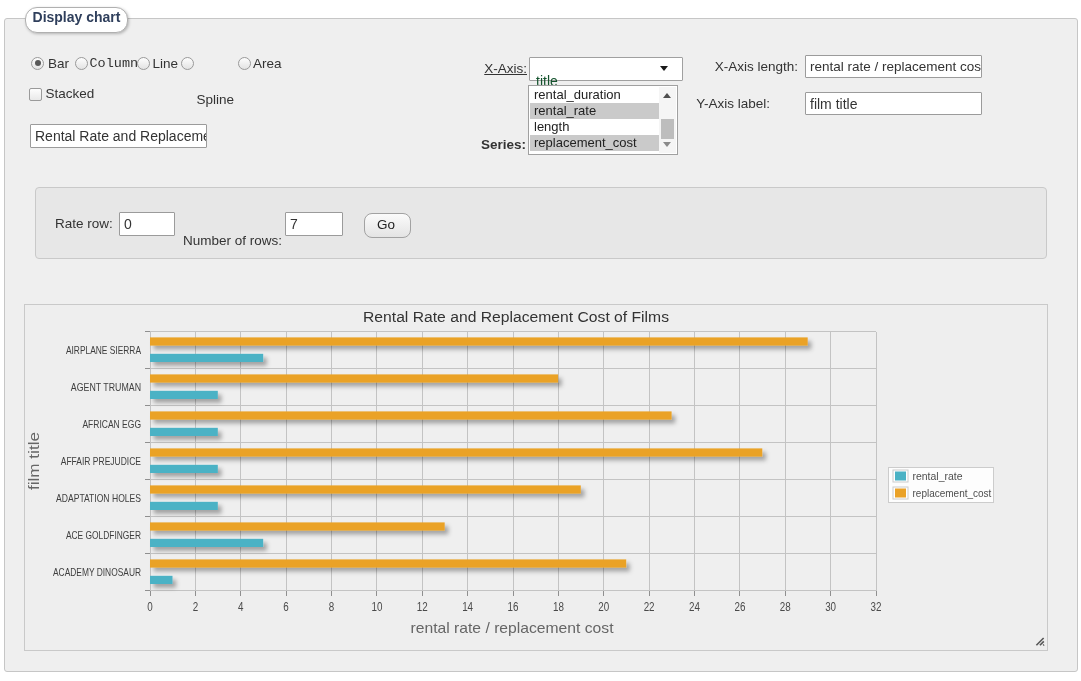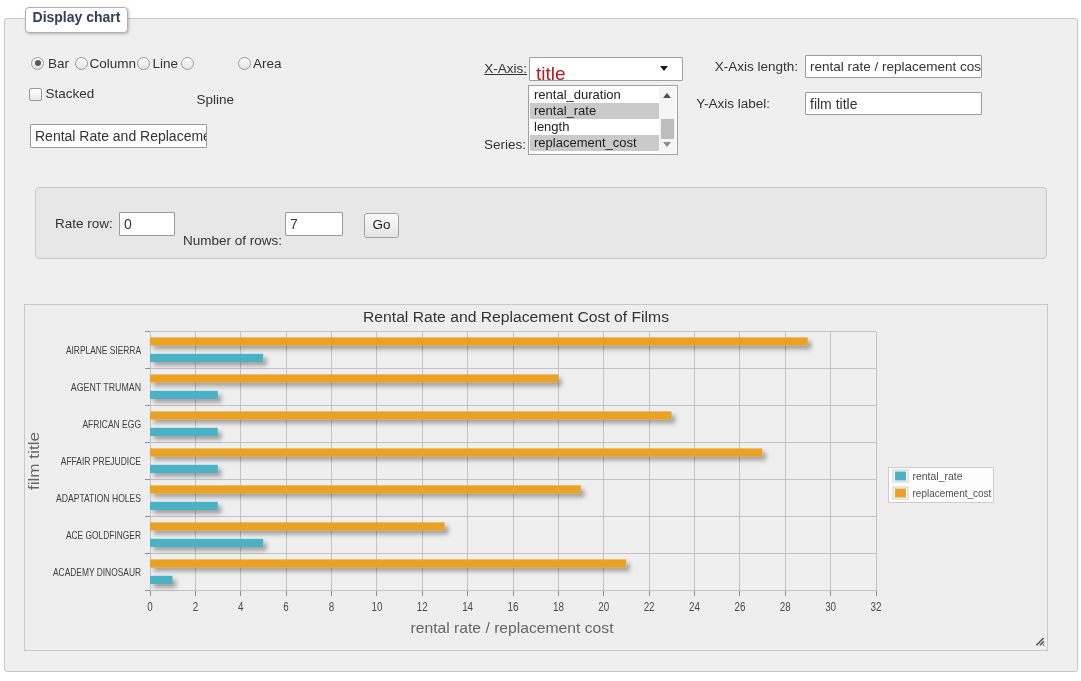--- a/index.html
+++ b/index.html
@@ -1,48 +1,48 @@
 <!DOCTYPE html>
 <html><head>
 <meta charset="utf-8">
 <style>
   html,body{margin:0;padding:0;background:#fff;}
   body{width:1081px;height:681px;position:relative;font-family:"Liberation Sans",sans-serif;font-size:13.5px;color:#333;overflow:hidden;}
   .abs{position:absolute;}
   #fieldset{left:4px;top:18px;width:1072px;height:652px;background:#efefef;border:1px solid #c6c6c6;border-radius:3px;}
-  #legend{left:25px;top:7px;width:101px;height:24px;background:#fff;border:1px solid #b0b0b0;border-radius:4px;box-shadow:1px 1px 3px rgba(0,0,0,.25);font-weight:bold;font-size:14px;color:#2f3f5c;text-align:center;line-height:17px;padding-top:1px;height:23px;}
+  #legend{left:25px;top:7px;width:101px;height:24px;background:#fff;border:1px solid #b0b0b0;border-radius:12px;box-shadow:1px 1px 3px rgba(0,0,0,.25);font-weight:bold;font-size:14px;color:#2f3f5c;text-align:center;line-height:17px;padding-top:1px;height:23px;}
   .radio{width:11px;height:11px;border:1px solid #9a9a9a;border-radius:50%;background:linear-gradient(#fdfdfd,#e3e3e3);}
   .radio.sel::after{content:"";position:absolute;left:2.5px;top:2.5px;width:6px;height:6px;border-radius:50%;background:#585858;}
   .checkbox{width:11px;height:11px;border:1px solid #9a9a9a;border-radius:2px;background:linear-gradient(#fdfdfd,#e9e9e9);}
   .lbl{white-space:nowrap;}
   input.txt{position:absolute;box-sizing:border-box;border:1px solid #9b9b9b;border-radius:1px;background:#fff;font-family:"Liberation Sans",sans-serif;font-size:14px;color:#333;padding:0 0 0 4px;margin:0;outline:none;}
   #selbox{left:529px;top:57px;width:154px;height:24px;background:#fff;border:1px solid #a0a0a0;border-radius:1px;box-sizing:border-box;}
-  #selbox .val{position:absolute;left:6px;top:5px;font-size:19px;color:#b91c1c;}
+  #selbox .val{position:absolute;left:6px;top:15px;font-size:14px;color:#14532d;}
   #selbox .arr{position:absolute;right:14px;top:8px;width:0;height:0;border-left:4px solid transparent;border-right:4px solid transparent;border-top:5px solid #1a1a1a;}
   #mlist{left:528px;top:85px;width:150px;height:70px;background:#fff;border:1px solid #a0a0a0;box-sizing:border-box;}
   #mlist .it{position:absolute;left:1px;width:128px;height:16px;font-size:13px;color:#222;padding-left:4px;line-height:16px;white-space:nowrap;overflow:hidden;}
   #mlist .sel2{background:#cacaca;}
   #sbar{position:absolute;right:1px;top:1px;width:17px;height:66px;background:#f5f5f5;}
   .sarr{position:absolute;left:4px;width:0;height:0;}
   #sbar .up{top:6px;border-left:4.5px solid transparent;border-right:4.5px solid transparent;border-bottom:5px solid #4f4f4f;}
   #sbar .dn{bottom:6px;border-left:4.5px solid transparent;border-right:4.5px solid transparent;border-top:5px solid #8a8a8a;}
   #sbar .thumb{position:absolute;left:2px;top:32px;width:13px;height:20px;background:#bdbdbd;}
   #panel{left:35px;top:187px;width:1012px;height:72px;background:#e7e7e7;border:1px solid #c9c9c9;border-radius:4px;box-sizing:border-box;}
-  #gobtn{left:364px;top:213px;width:33px;height:23px;border:1px solid #a2a2a2;border-radius:3px;background:linear-gradient(#fbfbfb,#e4e4e4);font-size:13.5px;color:#222;text-align:center;line-height:21px;}
+  #gobtn{left:364px;top:213px;width:33px;height:23px;border:1px solid #a2a2a2;border-radius:8px;background:linear-gradient(#fbfbfb,#e4e4e4);font-size:13.5px;color:#222;line-height:21px;padding-left:12px;}
   #chartbox{left:24px;top:304px;width:1024px;height:347px;background:#eeeeee;border:1px solid #c9c9c9;box-sizing:border-box;}
 </style>
 </head>
 <body>
 <div id="fieldset" class="abs"></div>
 <div id="legend" class="abs">Display chart</div>
 
 <div class="abs radio sel" style="left:31px;top:56.5px;"></div>
 <div class="abs lbl" style="left:48px;top:55.5px;">Bar</div>
 <div class="abs radio" style="left:74.5px;top:56.5px;"></div>
-<div class="abs lbl" style="left:89.5px;top:55.5px;">Column</div>
+<div class="abs lbl" style="left:89.5px;top:55.5px;font-family:Liberation Mono, monospace;">Column</div>
 <div class="abs radio" style="left:137px;top:56.5px;"></div>
 <div class="abs lbl" style="left:152.5px;top:55.5px;">Line</div>
 <div class="abs radio" style="left:181px;top:56.5px;"></div>
 <div class="abs lbl" style="left:196.5px;top:55.5px;margin-top:36px;">Spline</div>
 <div class="abs radio" style="left:237.5px;top:56.5px;"></div>
 <div class="abs lbl" style="left:253px;top:55.5px;">Area</div>
 
 <div class="abs checkbox" style="left:28.5px;top:87.5px;"></div>
 <div class="abs lbl" style="left:45.5px;top:86px;">Stacked</div>
 
@@ -58,21 +58,21 @@
   <div class="it" style="top:1px;">rental_duration</div>
   <div class="it sel2" style="top:17px;">rental_rate</div>
   <div class="it" style="top:33px;">length</div>
   <div class="it sel2" style="top:49px;">replacement_cost</div>
   <div id="sbar">
       <div class="sarr up"></div>
       <div class="thumb"></div>
       <div class="sarr dn"></div>
     </div>
 </div>
-<div class="abs lbl" style="left:400px;top:137px;width:126px;text-align:right;">Series:</div>
+<div class="abs lbl" style="left:400px;top:137px;width:126px;text-align:right;font-weight:bold;">Series:</div>
 
 <div class="abs lbl" style="left:660px;top:59px;width:138px;text-align:right;">X-Axis length:</div>
 <input class="txt" style="left: 805px; top: 55px; width: 177px; height: 23px; font-size: 13.5px;" value="rental rate / replacement cost">
 <div class="abs lbl" style="left:632px;top:96px;width:138px;text-align:right;">Y-Axis label:</div>
 <input class="txt" style="left: 805px; top: 92px; width: 177px; height: 23px;" value="film title">
 
 <div id="panel" class="abs"></div>
 <div class="abs lbl" style="left:55px;top:215.5px;">Rate row:</div>
 <input class="txt" style="left: 119px; top: 212px; width: 56px; height: 24px;" value="0">
 <div class="abs lbl" style="left:183px;top:215.5px;margin-top:17px;">Number of rows:</div>

